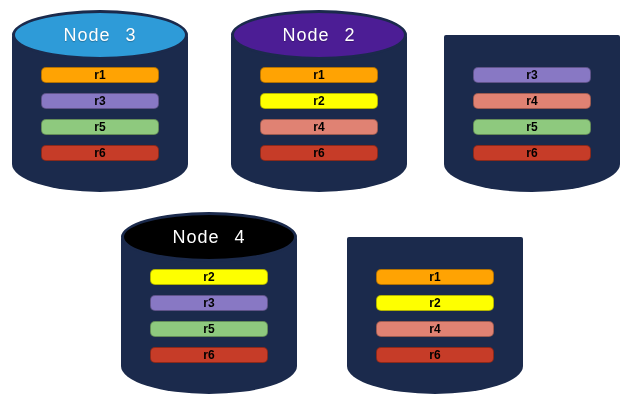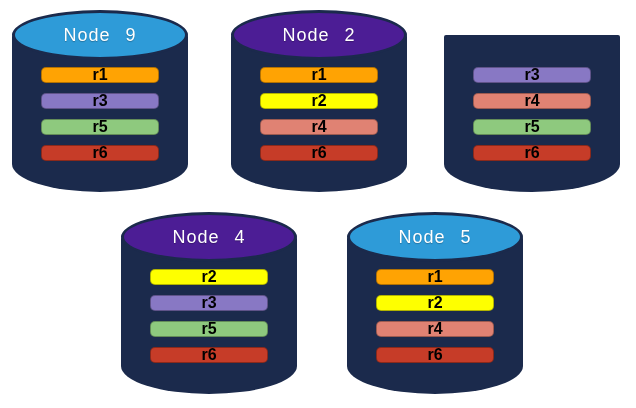--- a/index.html
+++ b/index.html
@@ -65,34 +65,34 @@
     margin-bottom: 10px;
     border-radius: 5px;
     border: 1px solid rgba(0,0,0,0.30);
     box-sizing: border-box;
     display: flex;
     align-items: center;
     justify-content: center;
   }
   .bar span {
     color: #000000;
-    font-size: 16px;
+    font-size: 12px;
     font-weight: bold;
     line-height: 1;
   }
 </style>
 </head>
 <body>
 
 <div class="canvas">
 
   <div class="node" style="left:12px; top:10px;">
     <div class="cyl-body" style="background: rgb(27, 42, 76);"></div>
     <div class="cyl-top" style="background: rgb(46, 155, 216);">
-      <span class="node-label">Node 9</span>
+      <span class="node-label">Node 3</span>
     </div>
     <div class="bars">
       <div class="bar" style="background: rgb(255, 163, 3);">
           <span>r1</span>
         </div>
       <div class="bar" style="background: rgb(136, 120, 196);">
           <span>r3</span>
         </div>
       <div class="bar" style="background: rgb(142, 201, 126);">
           <span>r5</span>
@@ -137,44 +137,41 @@
           <span>r5</span>
         </div>
       <div class="bar" style="background: rgb(198, 60, 40);">
           <span>r6</span>
         </div>
     </div>
   </div>
 
   <div class="node" style="left:121px; top:212px;">
     <div class="cyl-body" style="background: rgb(27, 42, 76);"></div>
-    <div class="cyl-top" style="background: #4c1d95;">
+    <div class="cyl-top" style="background: #000000;">
       <span class="node-label">Node 4</span>
     </div>
     <div class="bars">
       <div class="bar" style="background: rgb(254, 255, 0);">
           <span>r2</span>
         </div>
       <div class="bar" style="background: rgb(136, 120, 196);">
           <span>r3</span>
         </div>
       <div class="bar" style="background: rgb(142, 201, 126);">
           <span>r5</span>
         </div>
       <div class="bar" style="background: rgb(198, 60, 40);">
           <span>r6</span>
         </div>
     </div>
   </div>
 
   <div class="node" style="left:347px; top:212px;">
     <div class="cyl-body" style="background: rgb(27, 42, 76);"></div>
-    <div class="cyl-top" style="background: rgb(46, 155, 216);">
-      <span class="node-label">Node 5</span>
-    </div>
     <div class="bars">
       <div class="bar" style="background: rgb(255, 163, 3);">
           <span>r1</span>
         </div>
       <div class="bar" style="background: rgb(254, 255, 0);">
           <span>r2</span>
         </div>
       <div class="bar" style="background: rgb(224, 130, 115);">
           <span>r4</span>
         </div>

